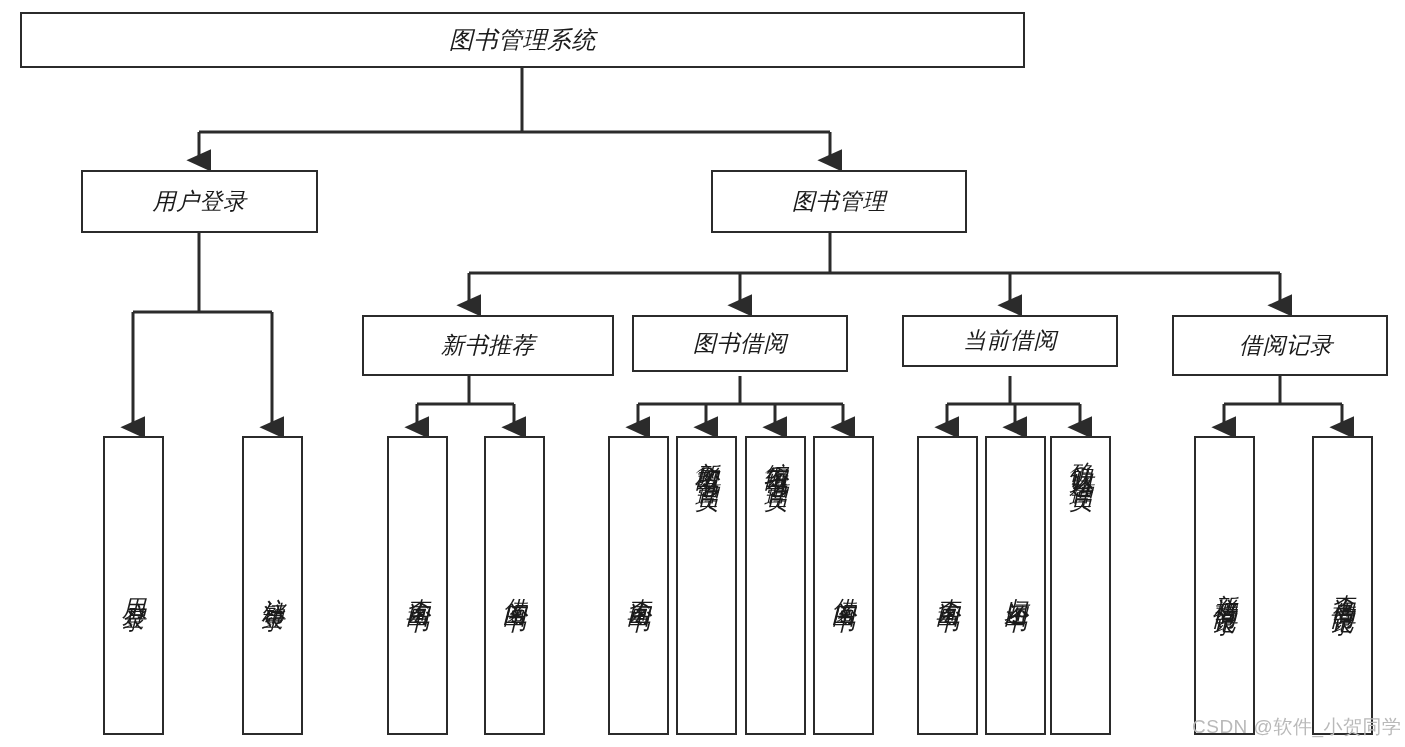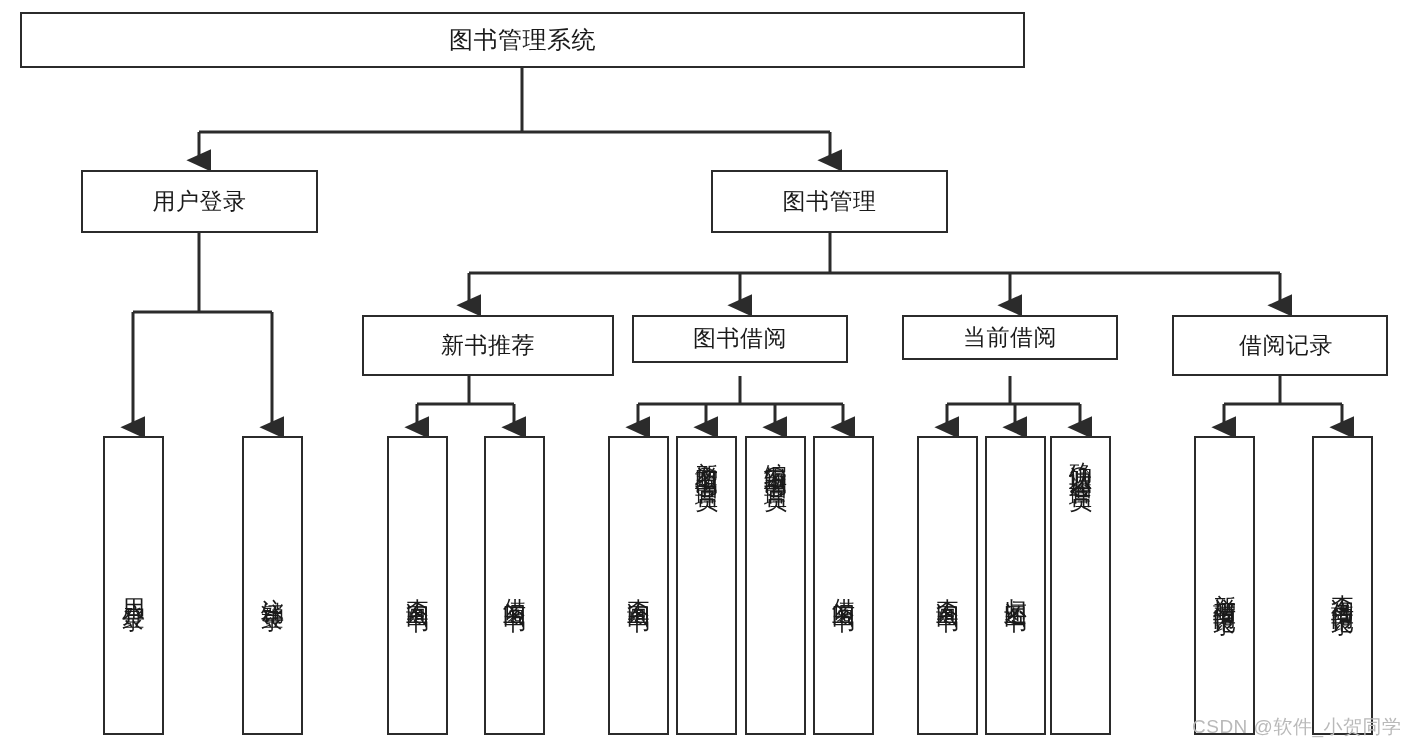--- a/index.html
+++ b/index.html
@@ -34,20 +34,21 @@
     display: flex;
     align-items: center;
     justify-content: center;
     color: #1a1a1a;
   }
   .node-label {
     display: block;
     text-align: right;
     line-height: 1.12;
     letter-spacing: 0.5px;
+    font-style: italic;
   }
   
   .node.horizontal .node-label {
     writing-mode: horizontal-tb;
     font-size: 23px;
   }
   .node.root .node-label {
     font-size: 24px;
   }
   
@@ -135,33 +136,33 @@
   </svg>
 
   <div class="node horizontal root" style="left:20px; top:12px; width:1005px; height:56px;">
     <span class="node-label">图书管理系统</span>
   </div>
 
   <div class="node horizontal" style="left:81px; top:170px; width:237px; height:63px;">
     <span class="node-label">用户登录</span>
   </div>
 
-  <div class="node horizontal" style="left:711px; top:170px; width:237px; height:63px;">
+  <div class="node horizontal" style="left:711px; top:170px; width:256px; height:63px;">
     <span class="node-label">图书管理</span>
   </div>
 
   <div class="node horizontal" style="left:362px; top:315px; width:252px; height:61px;">
     <span class="node-label">新书推荐</span>
   </div>
 
-  <div class="node horizontal" style="left:632px; top:315px; width:216px; height:48px;">
+  <div class="node horizontal" style="left:632px; top:315px; width:216px; height:57px;">
     <span class="node-label">图书借阅</span>
   </div>
 
-  <div class="node horizontal" style="left:902px; top:315px; width:216px; height:45px;">
+  <div class="node horizontal" style="left:902px; top:315px; width:216px; height:52px;">
     <span class="node-label">当前借阅</span>
   </div>
 
   <div class="node horizontal" style="left:1172px; top:315px; width:216px; height:61px;padding-left:12px;">
     <span class="node-label">借阅记录</span>
   </div>
 
   <div class="node vertical" style="left:103px; top:436px; width:61px; height:299px;">
     <span class="node-label">用户登录</span>
   </div>

